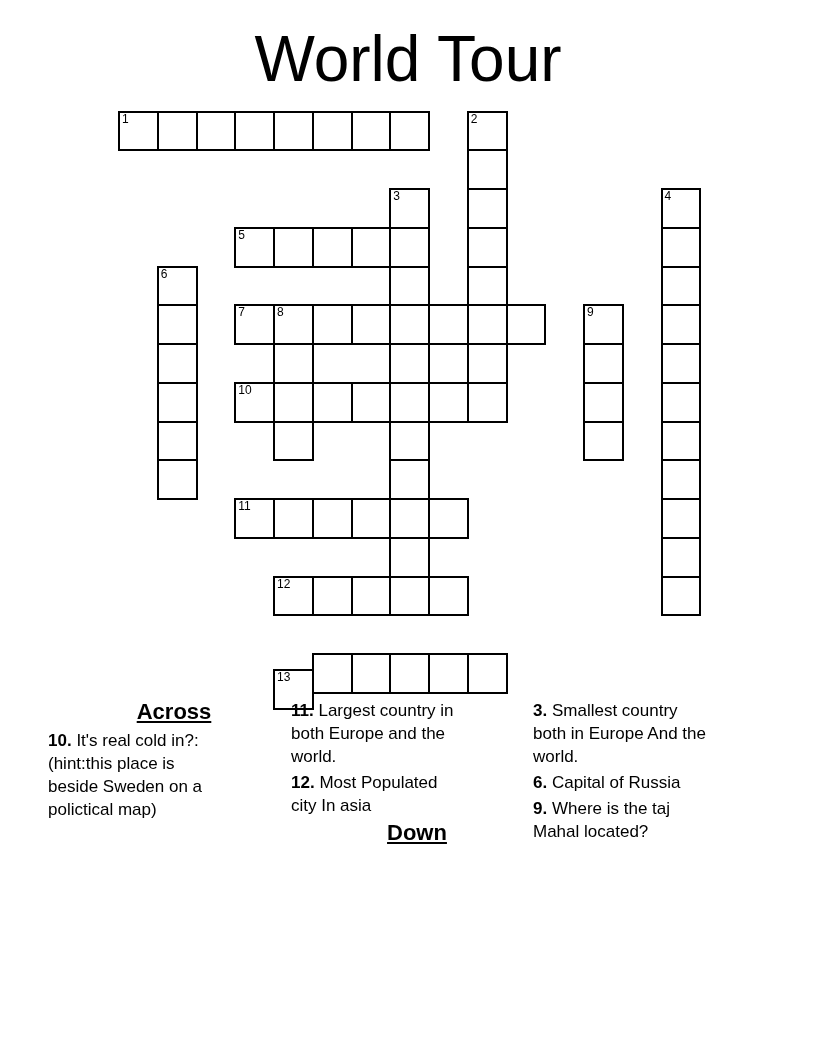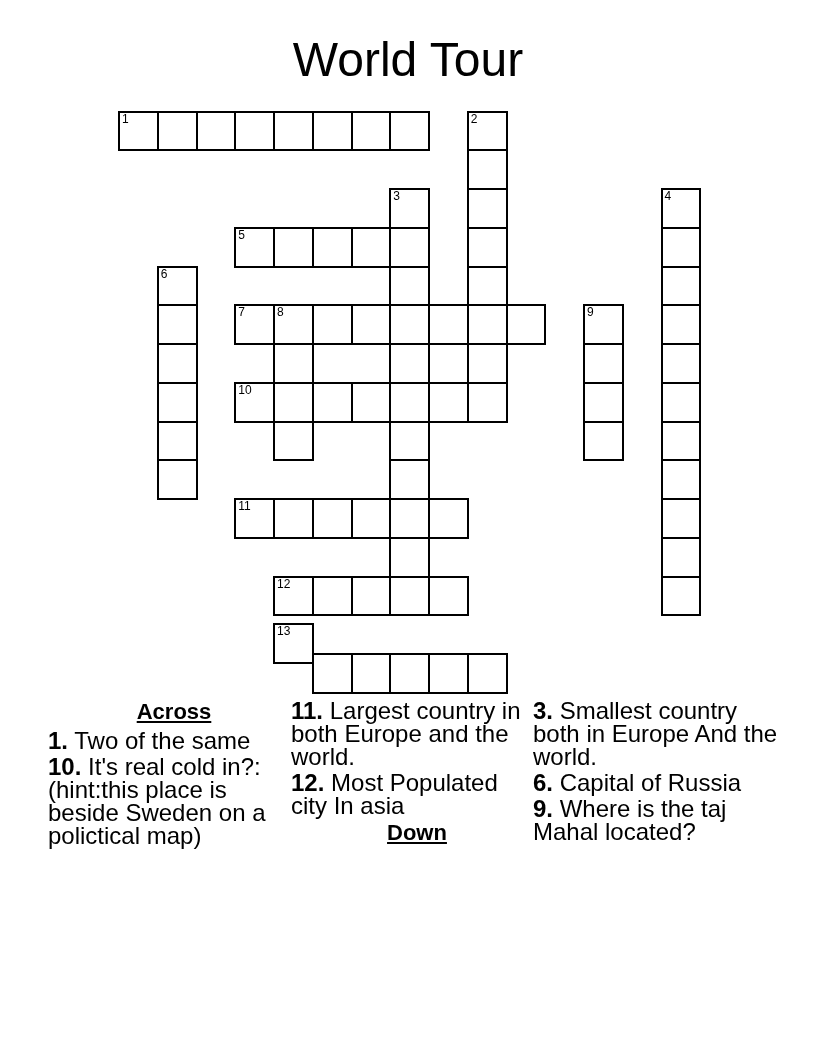--- a/index.html
+++ b/index.html
@@ -1,30 +1,30 @@
 <!DOCTYPE html>
 <html><head>
 <meta charset="utf-8">
 <style>
   html,body{margin:0;padding:0;background:#fff;}
   body{width:816px;height:1056px;position:relative;overflow:hidden;
        font-family:"Liberation Sans",sans-serif;color:#000;}
   .page{position:absolute;inset:0;background:#fff;}
   .title{position:absolute;top:31px;left:0;width:100%;text-align:center;
-         font-size:48px;line-height:57px;font-weight:400;margin:0;}
+         font-size:64px;line-height:57px;font-weight:400;margin:0;}
   #grid{position:absolute;left:0;top:0;width:816px;height:700px;}
   .cell{position:absolute;background:#fff;border:2px solid #000;box-sizing:border-box;}
   .cell .num{position:absolute;top:0px;left:2px;font-size:12px;line-height:13px;font-weight:400;}
   .clue-col{position:absolute;top:699px;width:252px;}
   .col-0{left:48px;}
   .col-1{left:291px;}
   .col-2{left:533px;}
   .clue-header{font-size:22px;font-weight:700;text-decoration:underline;
                line-height:25px;margin:0 0 5px 0;text-align:center;}
-  p.clue{margin:0 0 3px 0;font-size:24px;line-height:23px;}
+  p.clue{margin:0 0 3px 0;font-size:17px;line-height:23px;}
   .cnum{font-weight:700;}
   .ctext{white-space:pre-line;}
 </style>
 </head>
 <body>
 
 <div class="page">
   <h1 class="title">World Tour</h1>
   <div id="grid">
       <div class="cell" style="left: 118px; top: 110.5px; width: 40.75px; height: 40.75px;">
@@ -118,33 +118,32 @@
       <div class="cell" style="left: 389.25px; top: 536.75px; width: 40.75px; height: 40.75px;"></div>
       <div class="cell" style="left: 660.5px; top: 536.75px; width: 40.75px; height: 40.75px;"></div>
       <div class="cell" style="left: 273px; top: 575.5px; width: 40.75px; height: 40.75px;">
         <span class="num">12</span>
       </div>
       <div class="cell" style="left: 311.75px; top: 575.5px; width: 40.75px; height: 40.75px;"></div>
       <div class="cell" style="left: 350.5px; top: 575.5px; width: 40.75px; height: 40.75px;"></div>
       <div class="cell" style="left: 389.25px; top: 575.5px; width: 40.75px; height: 40.75px;"></div>
       <div class="cell" style="left: 428px; top: 575.5px; width: 40.75px; height: 40.75px;"></div>
       <div class="cell" style="left: 660.5px; top: 575.5px; width: 40.75px; height: 40.75px;"></div>
-      <div class="cell" style="left: 273px; top: 623px; width: 40.75px; height: 40.75px;">
+      <div class="cell" style="left: 273px; top: 669px; width: 40.75px; height: 40.75px;">
         <span class="num">13</span>
       </div>
       <div class="cell" style="left: 311.75px; top: 653px; width: 40.75px; height: 40.75px;"></div>
       <div class="cell" style="left: 350.5px; top: 653px; width: 40.75px; height: 40.75px;"></div>
       <div class="cell" style="left: 389.25px; top: 653px; width: 40.75px; height: 40.75px;"></div>
       <div class="cell" style="left: 428px; top: 653px; width: 40.75px; height: 40.75px;"></div>
       <div class="cell" style="left: 466.75px; top: 653px; width: 40.75px; height: 40.75px;"></div>
     </div>
   <div id="clues">
       <div class="clue-col col-0">
         <div class="clue-header">Across</div>
-        <p class="clue"><b class="cnum">1.</b> <span class="ctext">Two of the same</span></p>
         <p class="clue"><b class="cnum">10.</b> <span class="ctext">It's real cold in?:
 (hint:this place is
 beside Sweden on a
 polictical map)</span></p>
       </div>
       <div class="clue-col col-1">
         <p class="clue"><b class="cnum">11.</b> <span class="ctext">Largest country in
 both Europe and the
 world.</span></p>
         <p class="clue"><b class="cnum">12.</b> <span class="ctext">Most Populated

